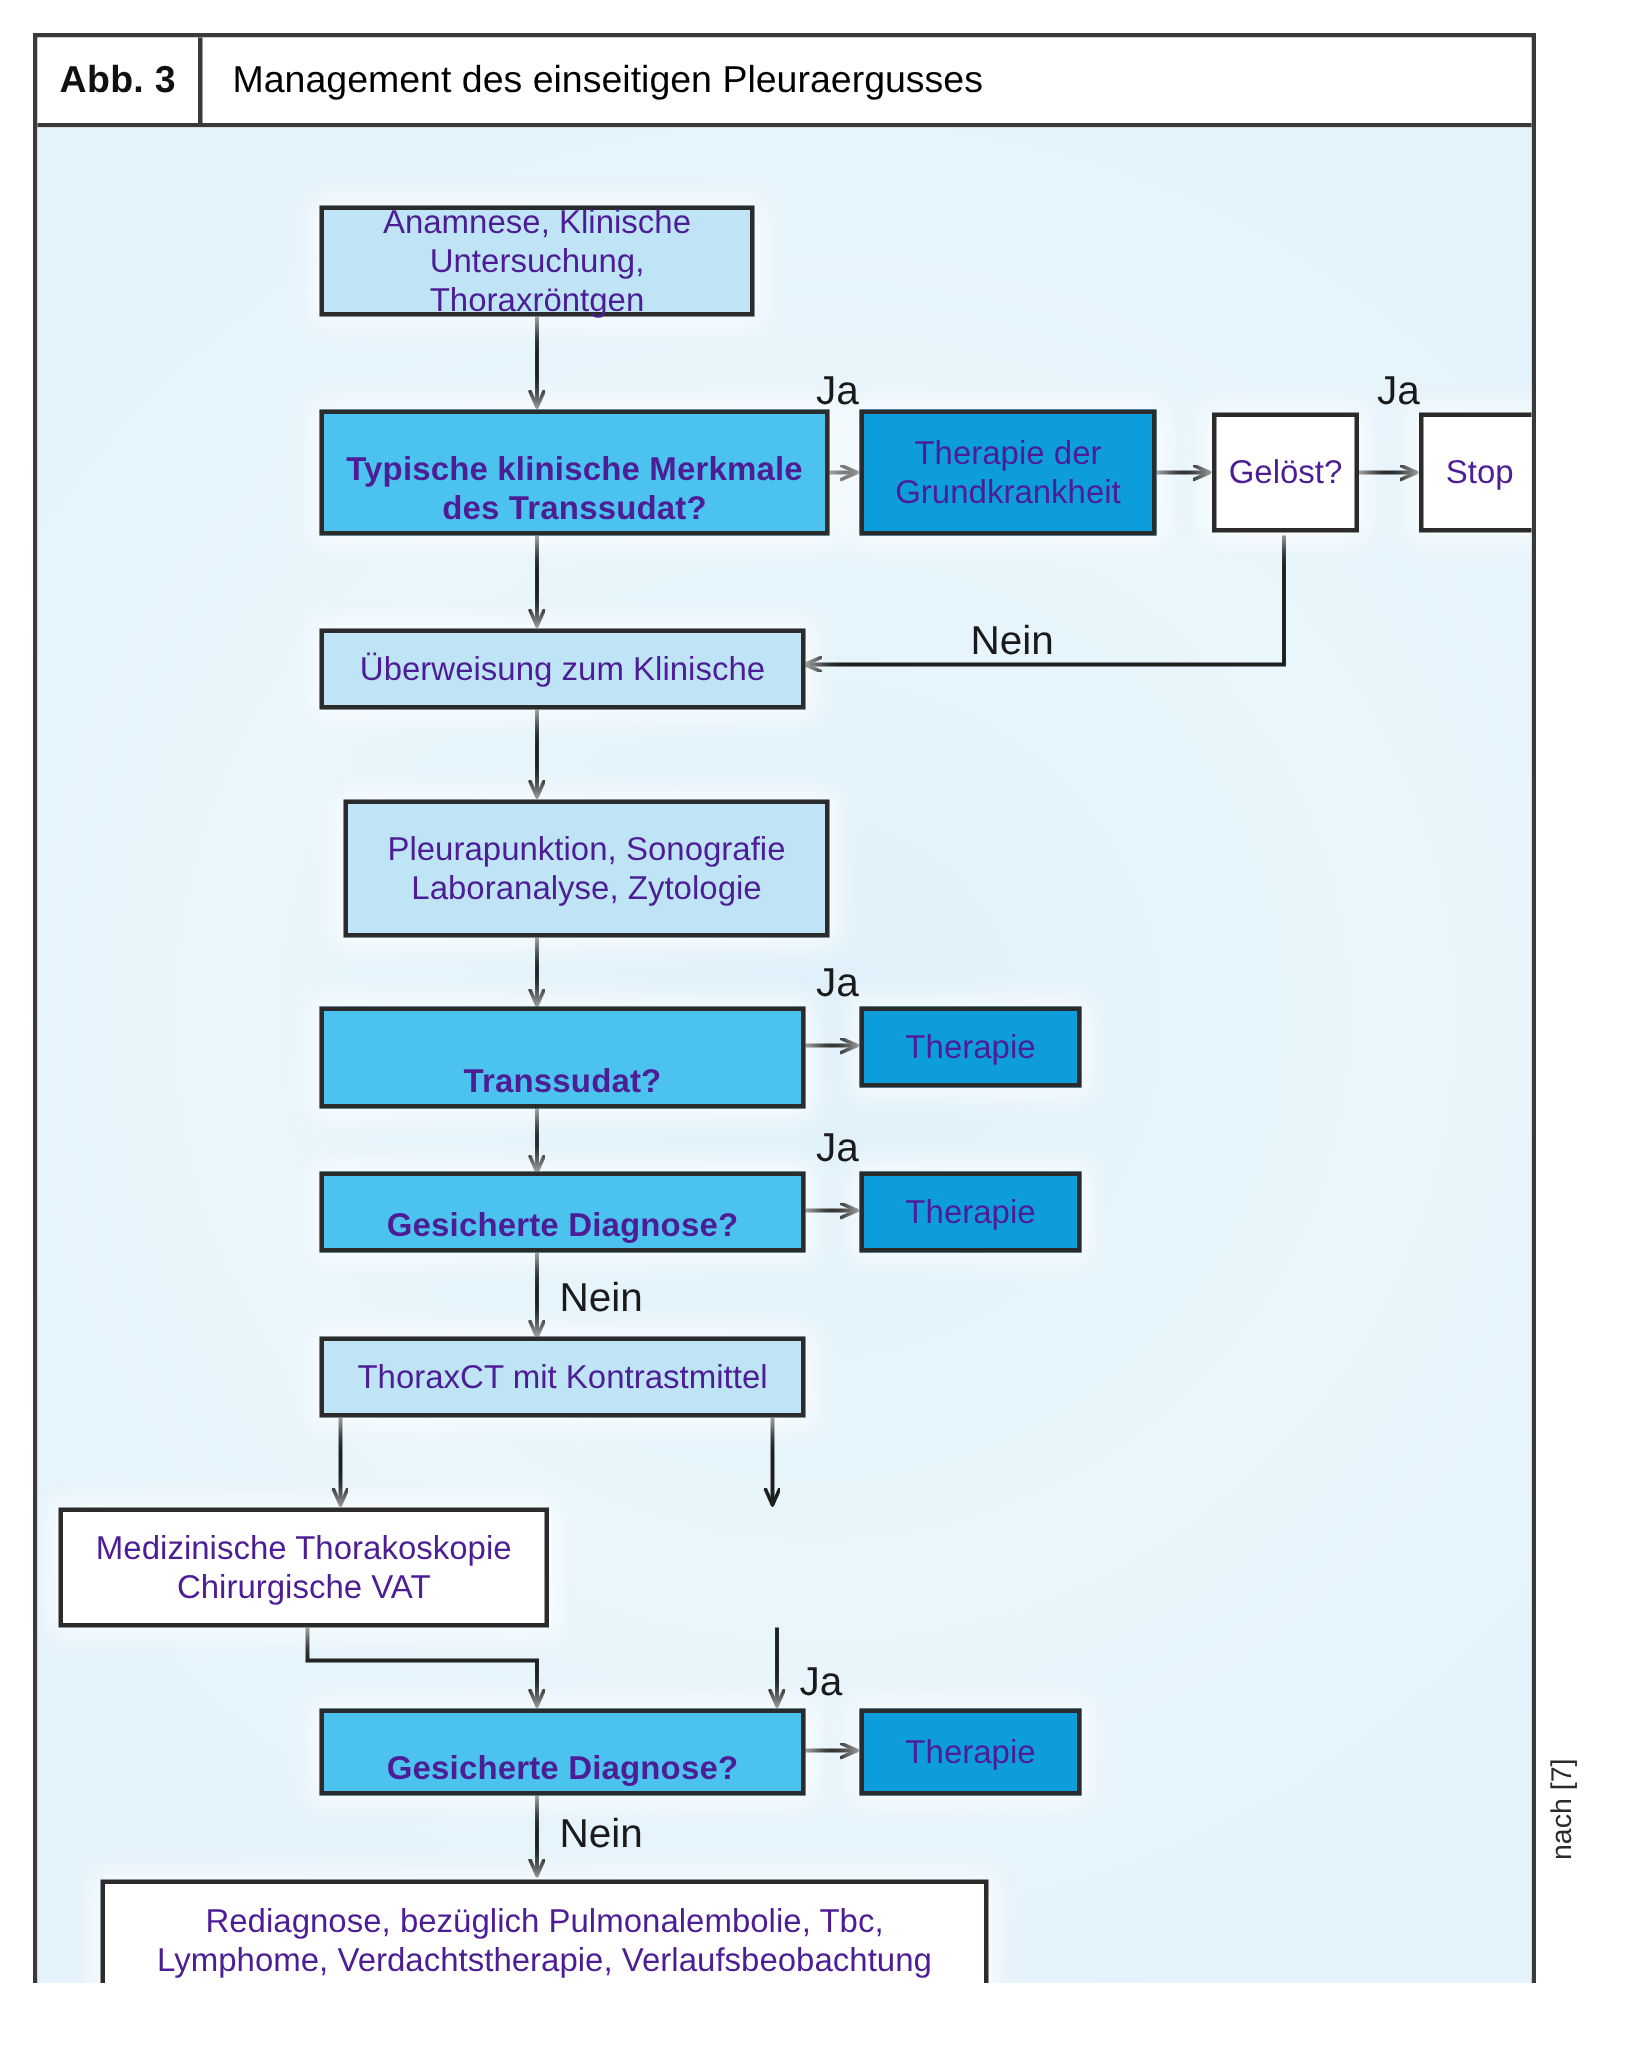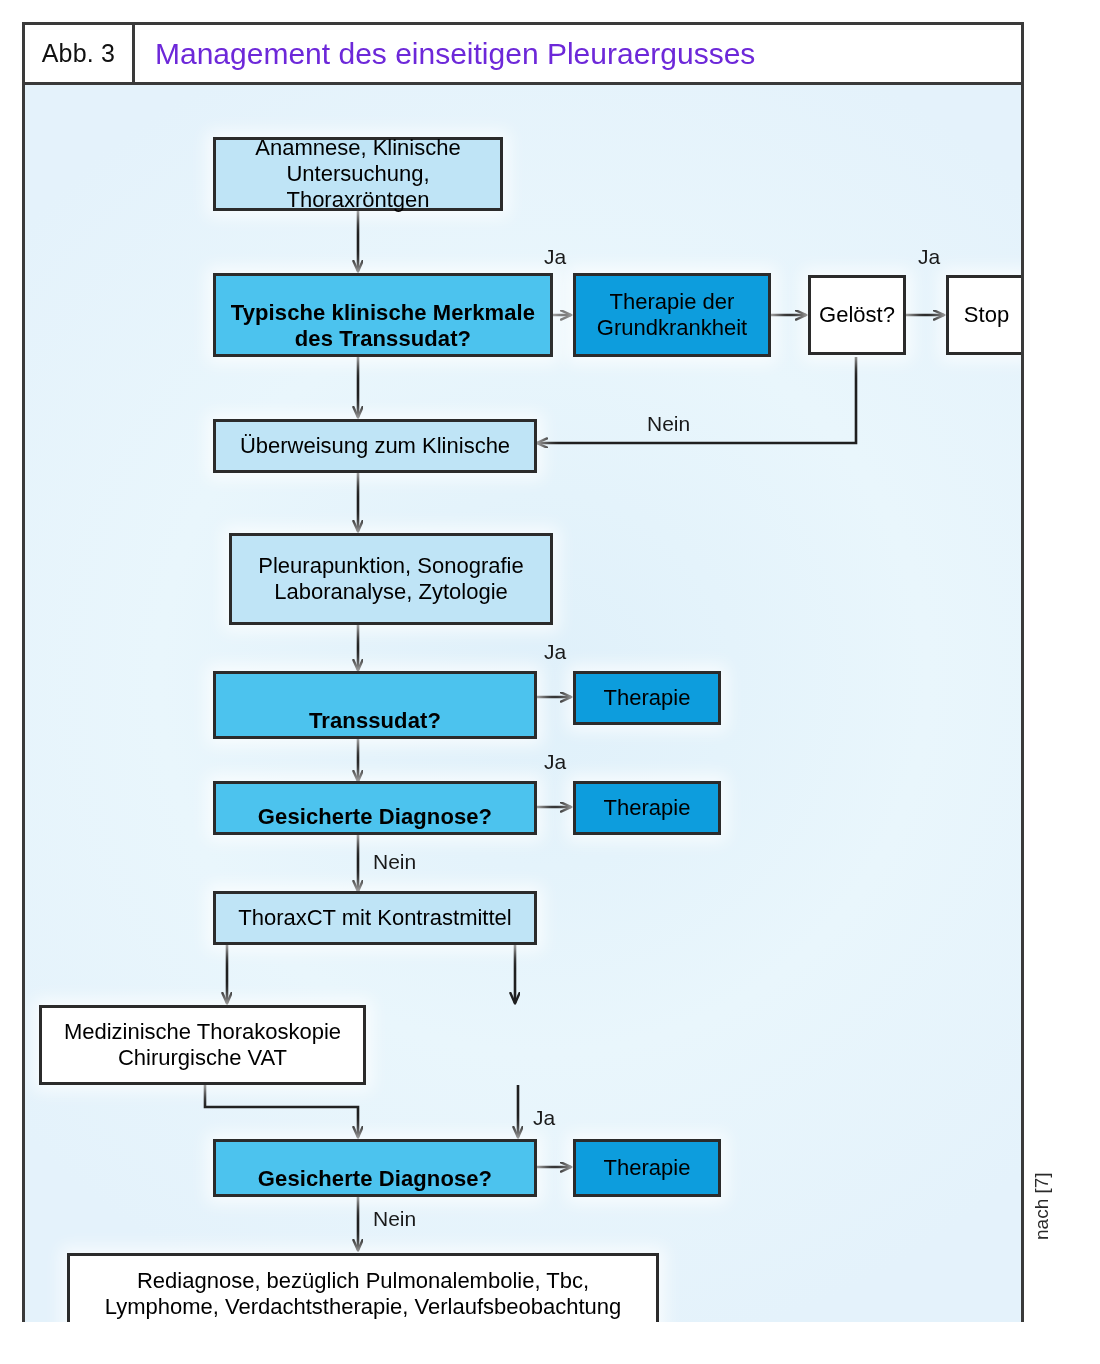--- a/index.html
+++ b/index.html
@@ -25,27 +25,27 @@
     position:absolute;left:0;top:0;
     width:100%;height:60px;
     box-sizing:border-box;
     border-bottom:3px solid #3a3a3a;
     background:#ffffff;
     display:flex;align-items:center;
   }
   #fig-number{
     width:110px;height:100%;
     display:flex;align-items:center;justify-content:center;
-    font-weight:normal;font-size:25px;color:#111;
+    font-weight:bold;font-size:25px;color:#111;
     border-right:3px solid #3a3a3a;
     box-sizing:border-box;
     letter-spacing:.2px;
   }
   #fig-title{
-    padding-left:20px;font-size:30px;color:#6d28d9;
+    padding-left:20px;font-size:25px;color:#000000;
     white-space:nowrap;
   }
 
   
   #canvas{
     position:absolute;left:0;top:60px;
     width:100%;height:1237px;
     background:
       radial-gradient(ellipse 70% 55% at 52% 48%, #dff0fa 0%, #e9f6fc 55%, #e4f2fb 100%),
       linear-gradient(180deg,#e8f5fc 0%, #e2f1fb 100%);
@@ -53,38 +53,38 @@
   }
   #edges{position:absolute;left:0;top:0;width:100%;height:100%;}
 
   
   .node{
     position:absolute;
     box-sizing:border-box;
     border:3px solid #2b2b2b;
     display:flex;align-items:center;justify-content:center;
     text-align:center;
-    color:#000000;
+    color:#4c1d95;
     font-size:22px;
     line-height:1.18;
     padding:2px 9px;
     box-shadow:0 0 16px 6px rgba(255,255,255,.75);
     z-index:3;
   }
   .node span{display:block;}
   .n-light{background:#bfe4f6;}
   .n-mid  {background:#4cc3ee;}
   .n-deep {background:#0d9ddd;}
   .n-white{background:#ffffff;}
   .n-mid.decision{font-weight:bold;letter-spacing:.1px;align-items:flex-end;}
 
   
   .elabel{
     position:absolute;
-    font-size:21px;color:#1a1a1a;
+    font-size:27px;color:#1a1a1a;
     z-index:4;white-space:nowrap;
   }
 
   
   #source-note{
     position:absolute;
     left:1053px;top:1218px;
     font-size:19px;color:#2a2a2a;
     transform-origin:left bottom;
     transform:rotate(-90deg);

